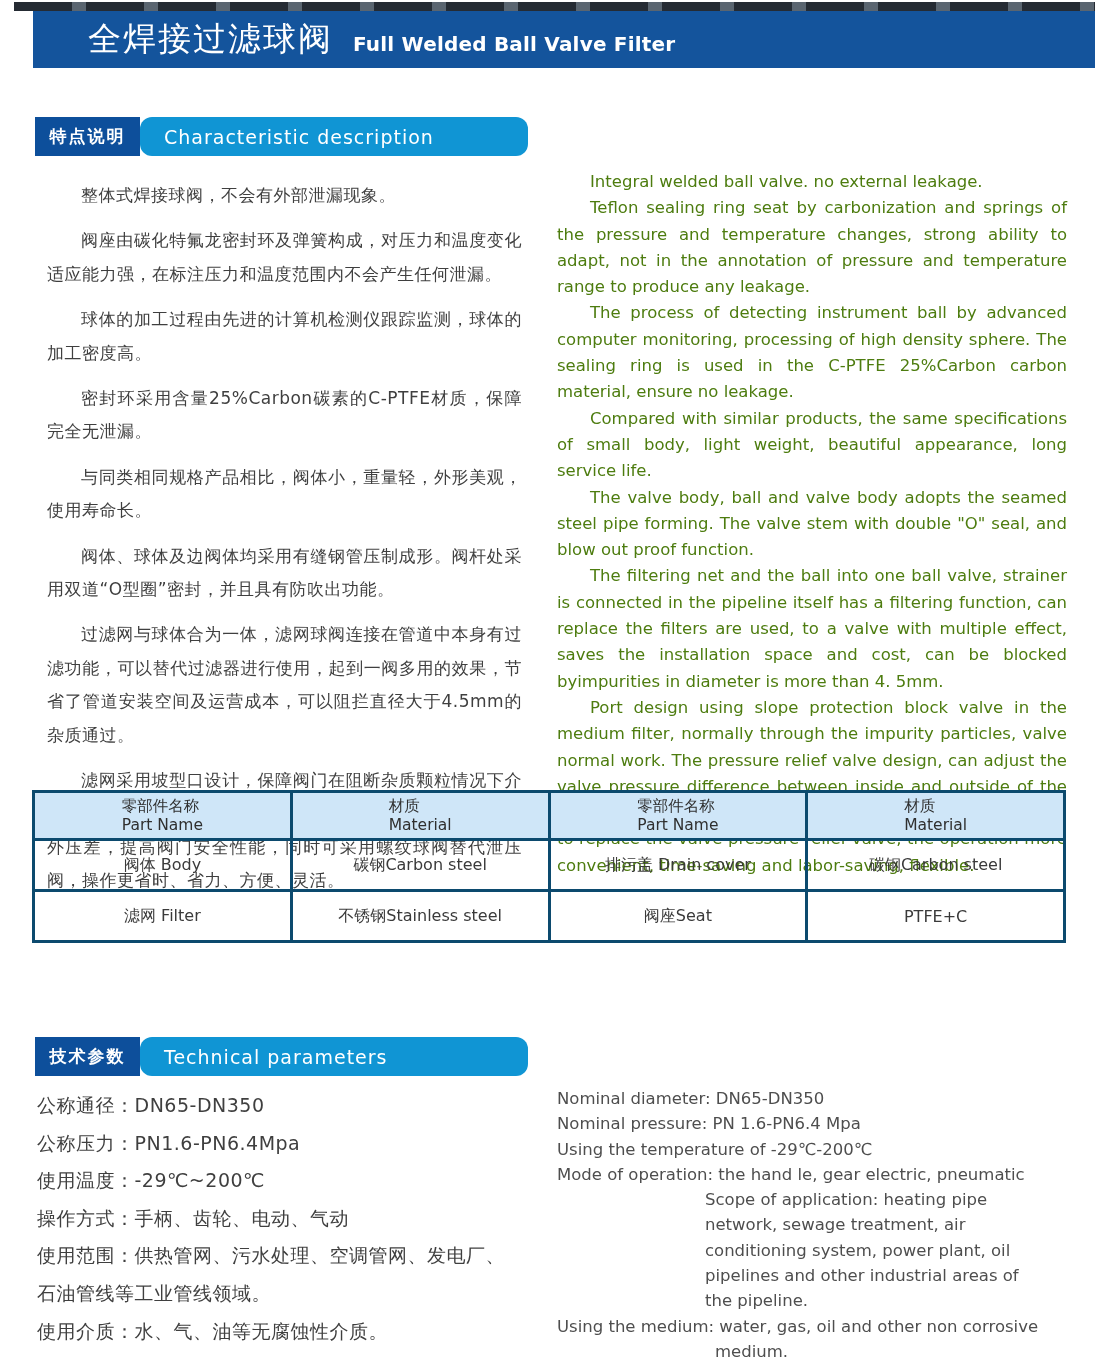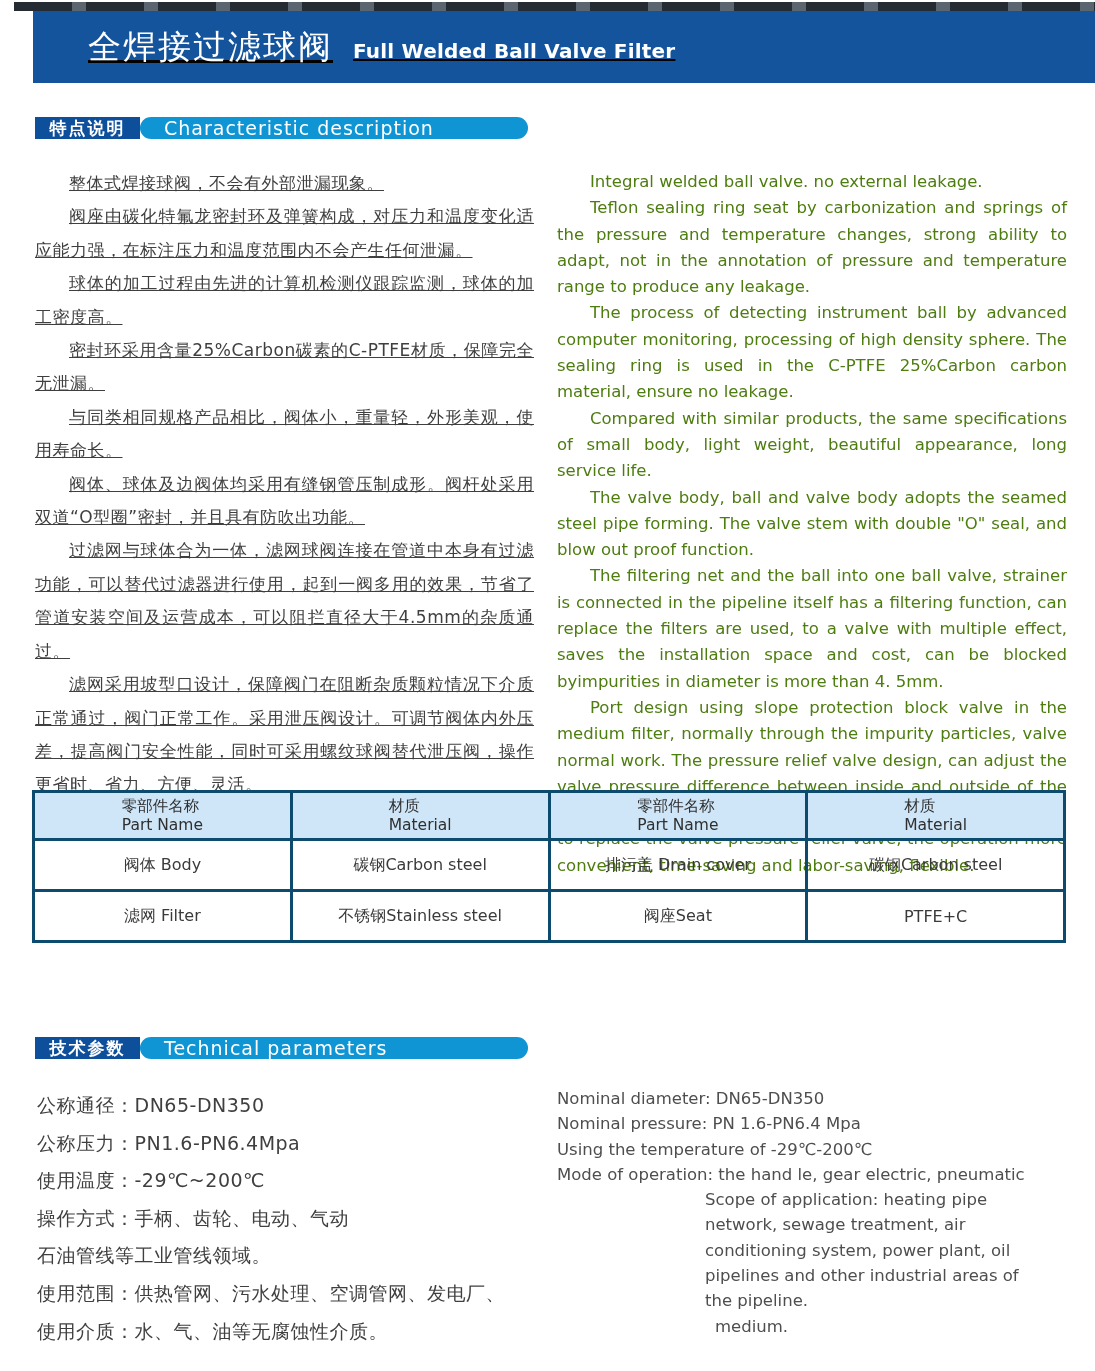--- a/index.html
+++ b/index.html
@@ -9,40 +9,40 @@
     -webkit-font-smoothing:antialiased;
   }
   .abs{position:absolute;}
 
   
   .top-strip{
     top:2px;left:14px;width:1081px;height:9px;
     background:repeating-linear-gradient(90deg,#252b33 0 58px,#5a6570 58px 72px);
   }
   .title-bar{
-    top:11px;left:33px;width:1062px;height:72px;background:#14549c;
-    display:flex;align-items:center;padding-left:55px;box-sizing:border-box;text-decoration:underline;
+    top:11px;left:33px;width:1062px;height:57px;background:#14549c;
+    display:flex;align-items:center;padding-left:55px;box-sizing:border-box;
   }
   .title-zh{color:#fff;font-size:33px;font-weight:500;letter-spacing:2px;}
   .title-en{color:#fff;font-size:20px;font-weight:700;margin-left:20px;margin-top:8px;letter-spacing:0.2px;}
 
   
-  .sec-head{height:22px;display:flex;align-items:stretch;width:493px;}
+  .sec-head{height:39px;display:flex;align-items:stretch;width:493px;}
   .sec-head .tag-zh{
     width:105px;background:#0d4f9b;color:#fff;font-size:17px;font-weight:700;
     display:flex;align-items:center;justify-content:center;letter-spacing:2px;
   }
   .sec-head .tag-en{
     flex:1;background:#1095d4;color:#fff;font-size:19px;
     display:flex;align-items:center;padding-left:24px;letter-spacing:1px;border-radius:12px;
   }
 
   
   .zh-col{width:499px;color:#3f3f3f;font-size:17px;line-height:33.4px;text-align:justify;}
-  .zh-col p{margin:0;text-indent:2em;letter-spacing:0.5px;text-decoration:underline;}
+  .zh-col p{margin:12px;text-indent:2em;letter-spacing:0.5px;}
   .en-col{width:510px;color:#4d7c0f;font-size:16.5px;line-height:26.3px;text-align:justify;}
   .en-col p{margin:0;text-indent:2em;}
 
   
   table.parts{
     border-collapse:collapse;width:1034px;table-layout:fixed;
     font-size:16px;color:#3a3a3a;
   }
   table.parts th,table.parts td{
     border:3px solid #0c4a6e;text-align:center;vertical-align:middle;
@@ -144,29 +144,30 @@
 <div class="abs sec-head" style="top:1037px;left:35px;">
   <span class="tag-zh">技术参数</span>
   <span class="tag-en">Technical parameters</span>
 </div>
 
 <div class="abs tech-zh" style="top:1087px;left:37px;">
   <div>公称通径：DN65-DN350</div>
   <div>公称压力：PN1.6-PN6.4Mpa</div>
   <div>使用温度：-29℃~200℃</div>
   <div>操作方式：手柄、齿轮、电动、气动</div>
+  <div>使用范围：供热管网、污水处理、空调管网、发电厂、</div>
   <div>石油管线等工业管线领域。</div>
-  <div>使用范围：供热管网、污水处理、空调管网、发电厂、</div>
   <div>使用介质：水、气、油等无腐蚀性介质。</div>
 </div>
 
 <div class="abs tech-en" style="top:1086px;left:557px;">
   <div>Nominal diameter: DN65-DN350</div>
   <div>Nominal pressure: PN 1.6-PN6.4 Mpa</div>
   <div>Using the temperature of -29℃-200℃</div>
   <div>Mode of operation: the hand le, gear electric, pneumatic</div>
   <div class="ind1">Scope of application: heating pipe</div>
   <div class="ind1">network, sewage treatment, air</div>
   <div class="ind1">conditioning system, power plant, oil</div>
   <div class="ind1">pipelines and other industrial areas of</div>
   <div class="ind1">the pipeline.</div>
+  <div>Using the medium: water, gas, oil and other non corrosive</div>
   <div class="ind2">medium.</div>
 </div>
 
 </body></html>

